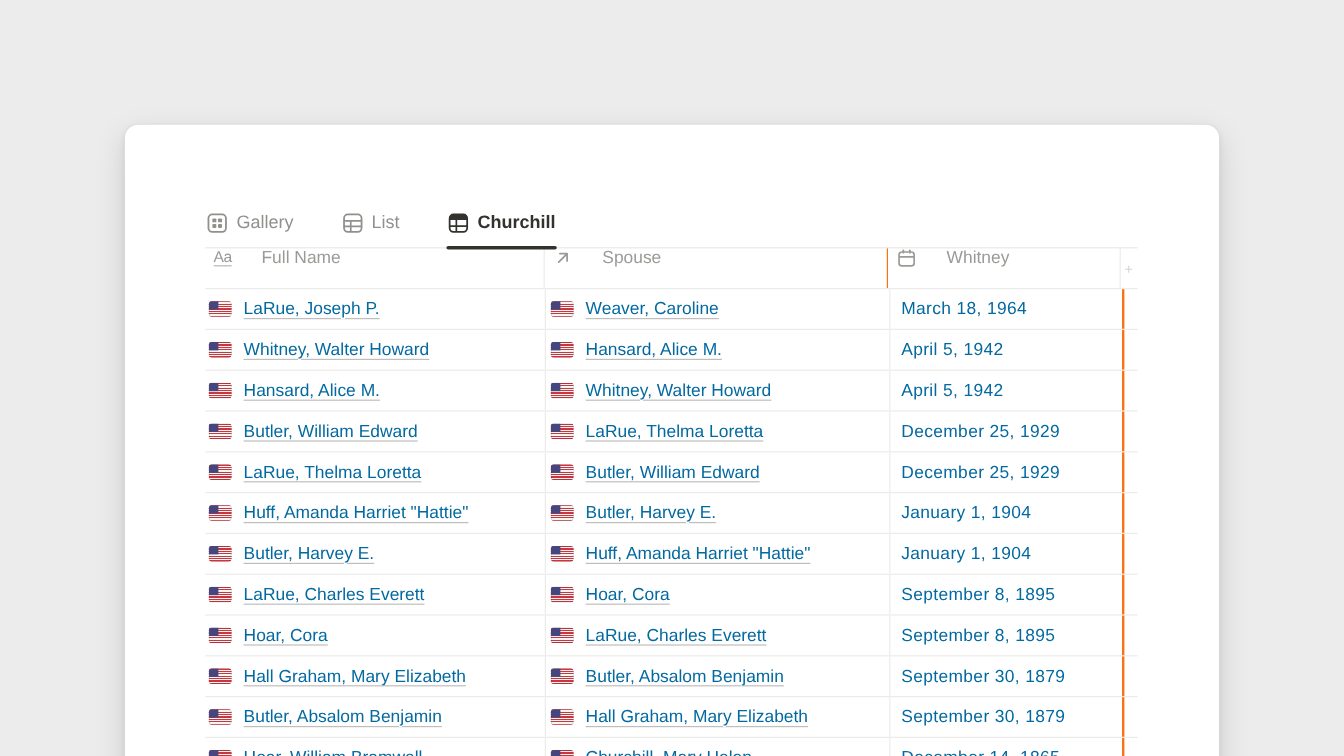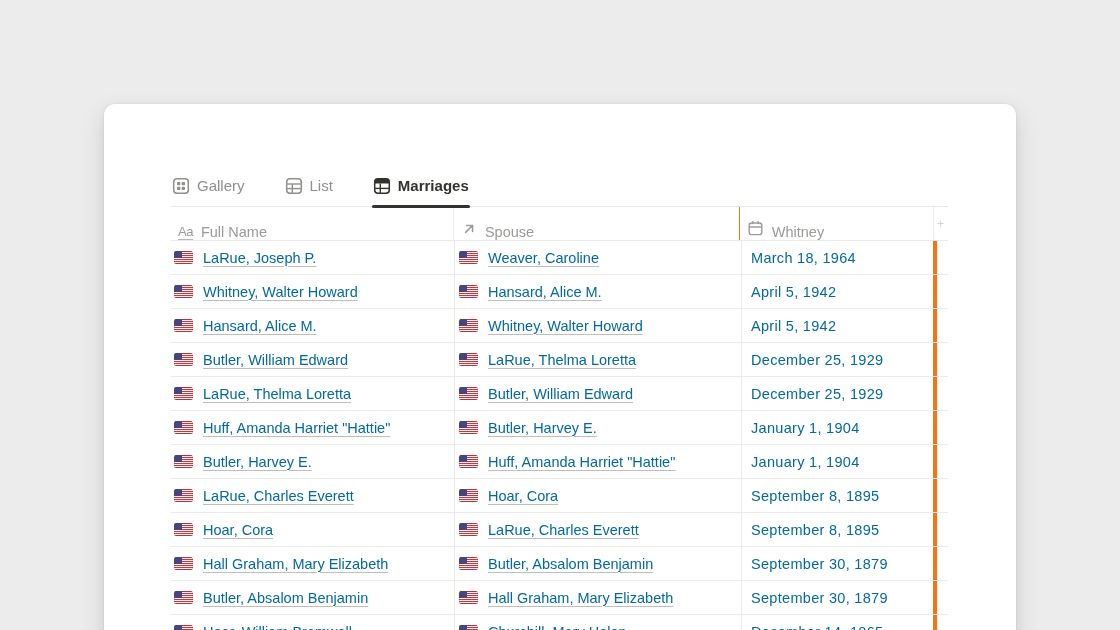--- a/index.html
+++ b/index.html
@@ -24,33 +24,33 @@
   }
   .tab svg { display: block; }
   .tab.active { color: #34322e; font-weight: 700; }
   .tab.active::after {
     content: ""; position: absolute; left: 0; right: 0; bottom: -1.5px;
     height: 3px; background: #34322e; border-radius: 2px;
   }
 
   
   .thead { display: flex; height: 34px; box-sizing: border-box; border-bottom: 1px solid #ebebea; color: #9b9a97; }
-  .th { display: flex; align-items: flex-end; gap: 8px; font-size: 14.5px; box-sizing: border-box; padding-left: 7px; }
+  .th { display: flex; align-items: flex-start; gap: 25px; font-size: 14.5px; box-sizing: border-box; padding-left: 7px; }
   .th-name    { width: 284px; border-right: 1px solid #ebebea; }
   .th-spouse  { width: 287px; border-right: 1px solid #f97316; }
   .th-date    { width: 195px; border-right: 1px solid #ebebea; }
   .th-stub    { width: 11px; padding-left: 3px; color: #d6d5d3; font-size: 12px; display: flex; align-items: center; overflow: hidden; }
 
   .aa-icon { font-size: 13px; line-height: 1; border-bottom: 1px solid #b7b6b3; padding-bottom: 1px; letter-spacing: -0.5px; }
 
   .tr { display: flex; height: 34px; box-sizing: border-box; border-bottom: 1px solid #ebebea; }
   .td { display: flex; align-items: center; box-sizing: border-box; font-size: 14.5px; color: #0369a1; overflow: hidden; white-space: nowrap; }
   .td-name   { width: 284px; border-right: 1px solid #ebebea; padding-left: 3px; }
   .td-spouse { width: 287px; border-right: 1px solid #ebebea; padding-left: 4px; text-align: center; }
-  .td-date   { width: 195px; border-right: 4px solid #f97316; padding-left: 9px; letter-spacing: 0.3px; text-align: right; }
+  .td-date   { width: 195px; border-right: 2px solid #f97316; padding-left: 9px; letter-spacing: 0.3px; text-align: right; }
   .td-stub   { width: 11px; }
 
   .link {
     text-decoration: underline;
     text-decoration-color: rgba(55,53,47,0.32);
     text-decoration-thickness: 1px;
     text-underline-offset: 3px;
   }
 
   
@@ -97,21 +97,21 @@
       </div>
       <div class="tab active">
         <span>
           <svg width="18" height="18" viewBox="0 0 18 18">
             <rect x="1.7" y="1.7" width="14.6" height="14.6" rx="3.2" fill="none" stroke="currentColor" stroke-width="1.5"></rect>
             <path d="M4.2 1.7 h9.6 a2.5 2.5 0 0 1 2.5 2.5 V6.4 H1.7 V4.2 a2.5 2.5 0 0 1 2.5-2.5 z" fill="currentColor"></path>
             <line x1="1.7" y1="11.4" x2="16.3" y2="11.4" stroke="currentColor" stroke-width="1.4"></line>
             <line x1="7.3" y1="6.4" x2="7.3" y2="16.3" stroke="currentColor" stroke-width="1.4"></line>
           </svg>
         </span>
-        <span>Marriages</span>
+        <span>Churchill</span>
       </div>
     </div>
 
     <div class="thead">
       <div class="th th-name">
         <span class="aa-icon">Aa</span>
         <span>Full Name</span>
       </div>
       <div class="th th-spouse">
         <span>

